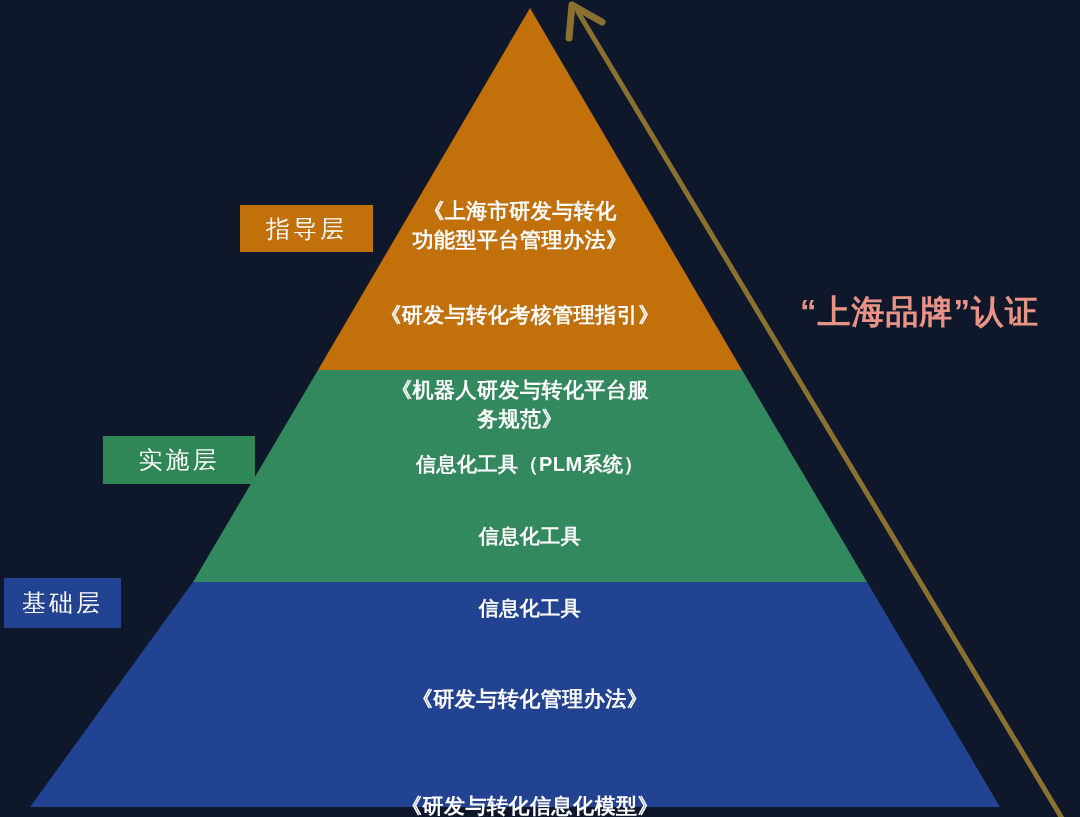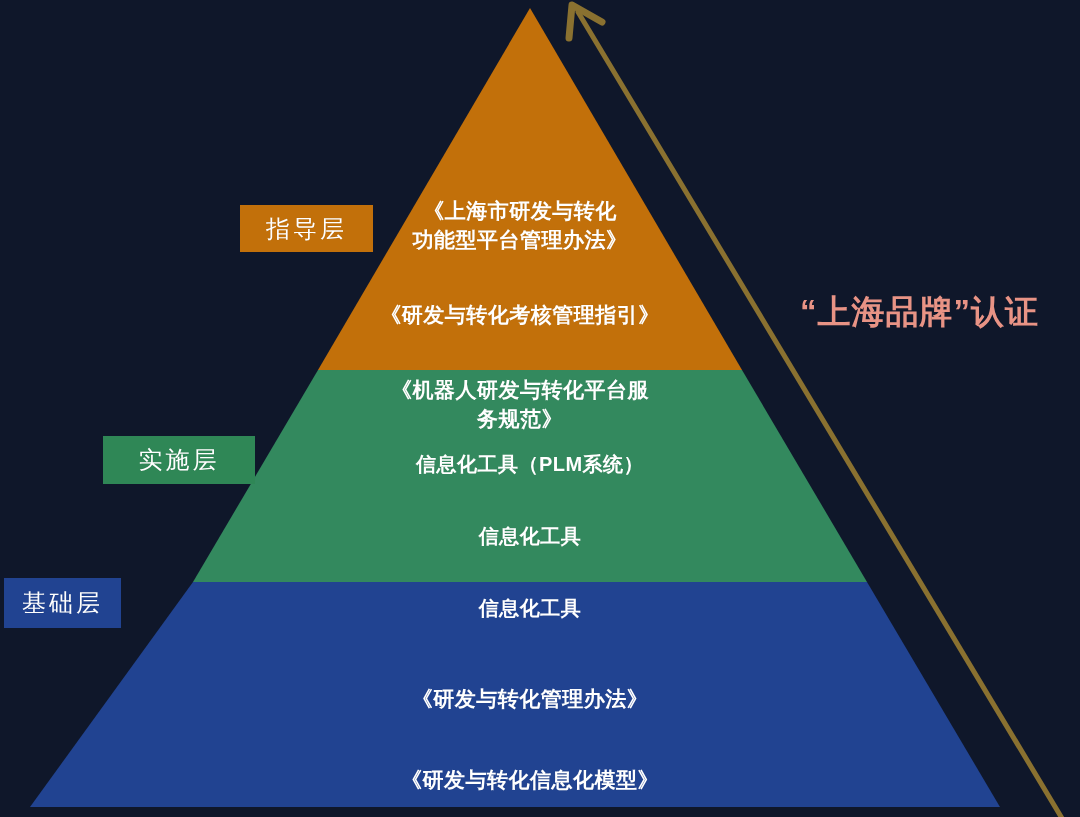--- a/index.html
+++ b/index.html
@@ -55,21 +55,21 @@
   }
   #tier-mid-text .line { margin-bottom: 17px; text-align: center; }
   #tier-mid-text .line:last-child { margin-bottom: 0; }
 
   #tier-bot-text {
     left: 300px;
     top: 656px;
     width: 460px;
     font-size: 21px;
   }
-  #tier-bot-text .line { margin-bottom: 23px; }
+  #tier-bot-text .line { margin-bottom: 49px; }
   #tier-bot-text .line:last-child { margin-bottom: 0; }
 
   
   .badge {
     position: absolute;
     display: flex;
     align-items: center;
     justify-content: center;
     color: #ffffff;
     font-weight: normal;

